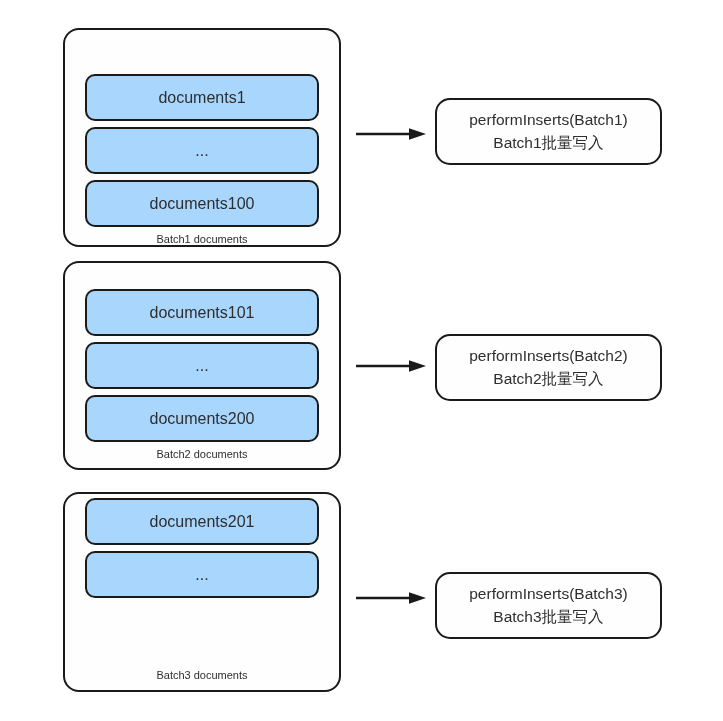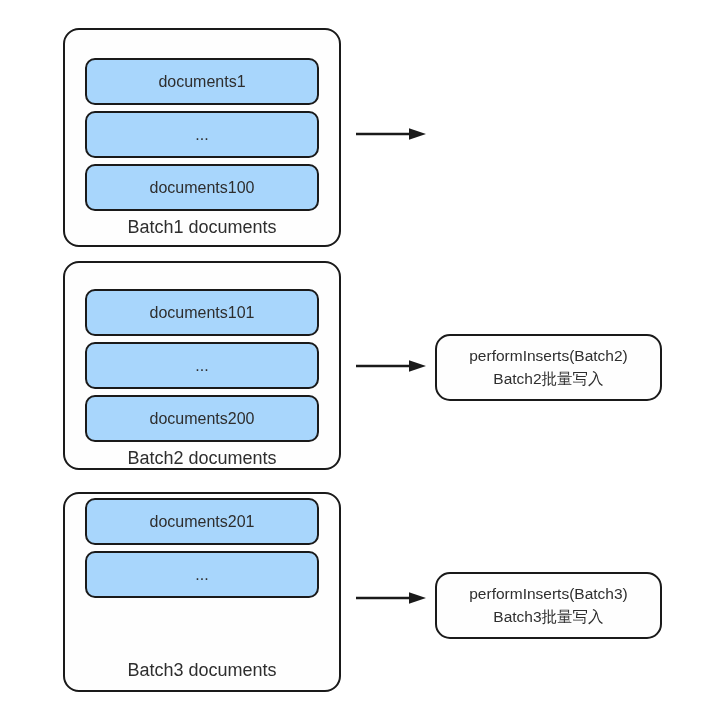--- a/index.html
+++ b/index.html
@@ -21,21 +21,21 @@
     position: absolute;
     left: 63px;
     width: 278px;
     background: #fefefe;
     border: 2.5px solid #1a1a1a;
     border-radius: 16px;
     display: flex;
     flex-direction: column;
     box-sizing: border-box;
   }
-  .batch-group.b1 { top: 28px;  height: 219px; padding-top: 28px; }
+  .batch-group.b1 { top: 28px;  height: 219px; padding-top: 44px; }
   .batch-group.b2 { top: 261px; height: 209px; padding-top: 26px; }
   .batch-group.b3 { top: 492px; height: 200px; padding-top: 4px; }
 
   .doc-pill {
     width: 234px;
     height: 47px;
     margin: 0 auto 6px auto;
     background: #a8d6fc;
     border: 2.5px solid #1a1a1a;
     border-radius: 10px;
@@ -43,21 +43,21 @@
     align-items: center;
     justify-content: center;
     font-size: 16px;
     box-sizing: border-box;
     flex: 0 0 auto;
   }
   .batch-caption {
     margin-top: auto;
     margin-bottom: 9px;
     text-align: center;
-    font-size: 18px;
+    font-size: 11px;
     flex: 0 0 auto;
   }
   
   .flow-arrow {
     position: absolute;
     left: 356px;
     width: 72px;
     height: 16px;
   }
   .flow-arrow.a1 { top: 126px; }
@@ -116,20 +116,24 @@
   </svg>
   <svg class="flow-arrow a2" viewBox="0 0 72 16" xmlns="http://www.w3.org/2000/svg">
     <line x1="0" y1="8" x2="56" y2="8" stroke="#1a1a1a" stroke-width="2.4"></line>
     <polygon points="70,8 53,2.2 53,13.8" fill="#1a1a1a"></polygon>
   </svg>
   <svg class="flow-arrow a3" viewBox="0 0 72 16" xmlns="http://www.w3.org/2000/svg">
     <line x1="0" y1="8" x2="56" y2="8" stroke="#1a1a1a" stroke-width="2.4"></line>
     <polygon points="70,8 53,2.2 53,13.8" fill="#1a1a1a"></polygon>
   </svg>
 
+  <div class="perform-box p1">
+    <div>performInserts(Batch1)</div>
+    <div>Batch1批量写入</div>
+  </div>
   <div class="perform-box p2">
     <div>performInserts(Batch2)</div>
     <div>Batch2批量写入</div>
   </div>
   <div class="perform-box p3">
     <div>performInserts(Batch3)</div>
     <div>Batch3批量写入</div>
   </div>
 
 </div>

